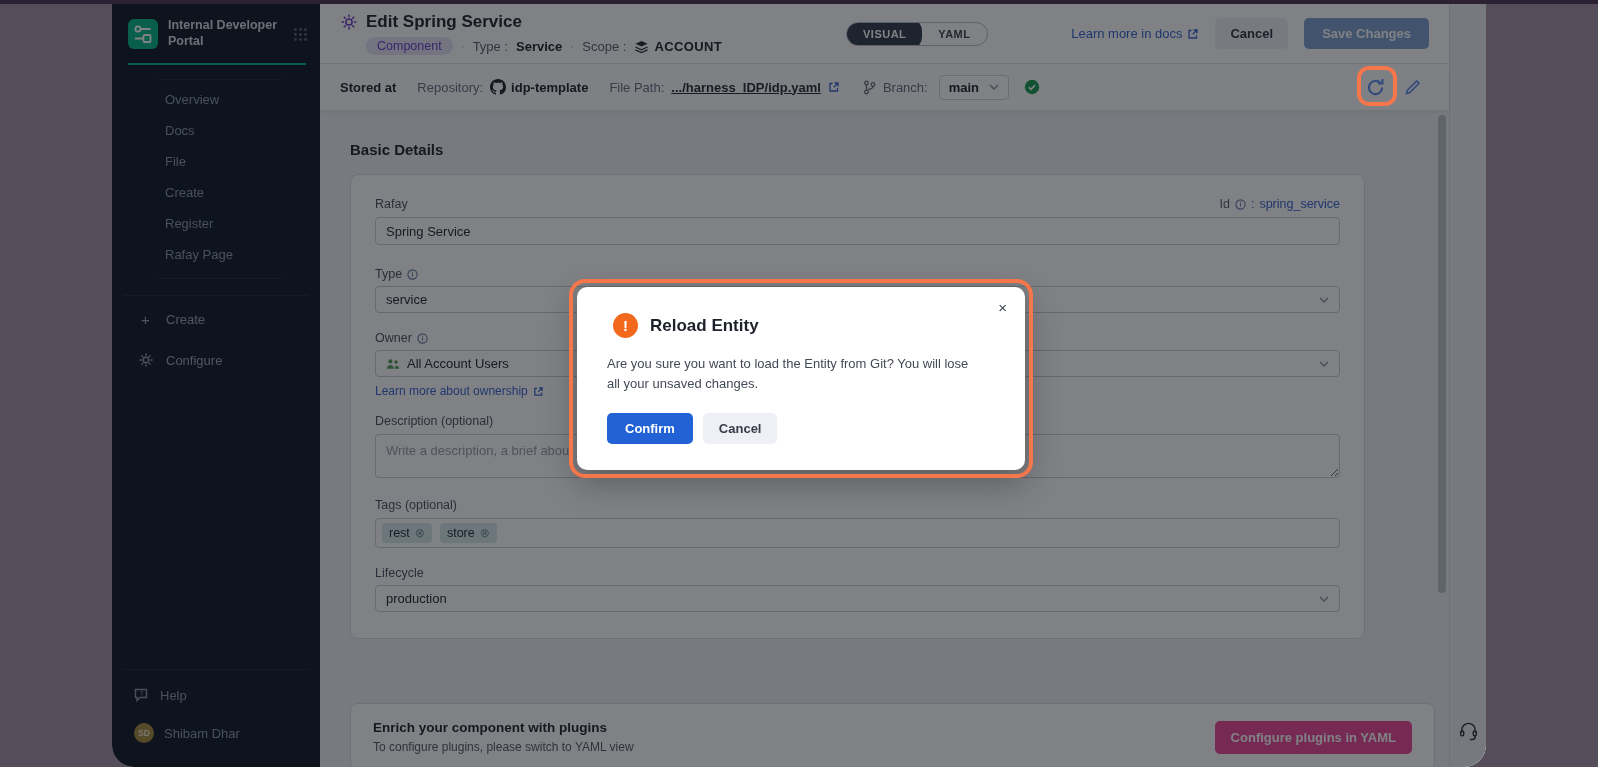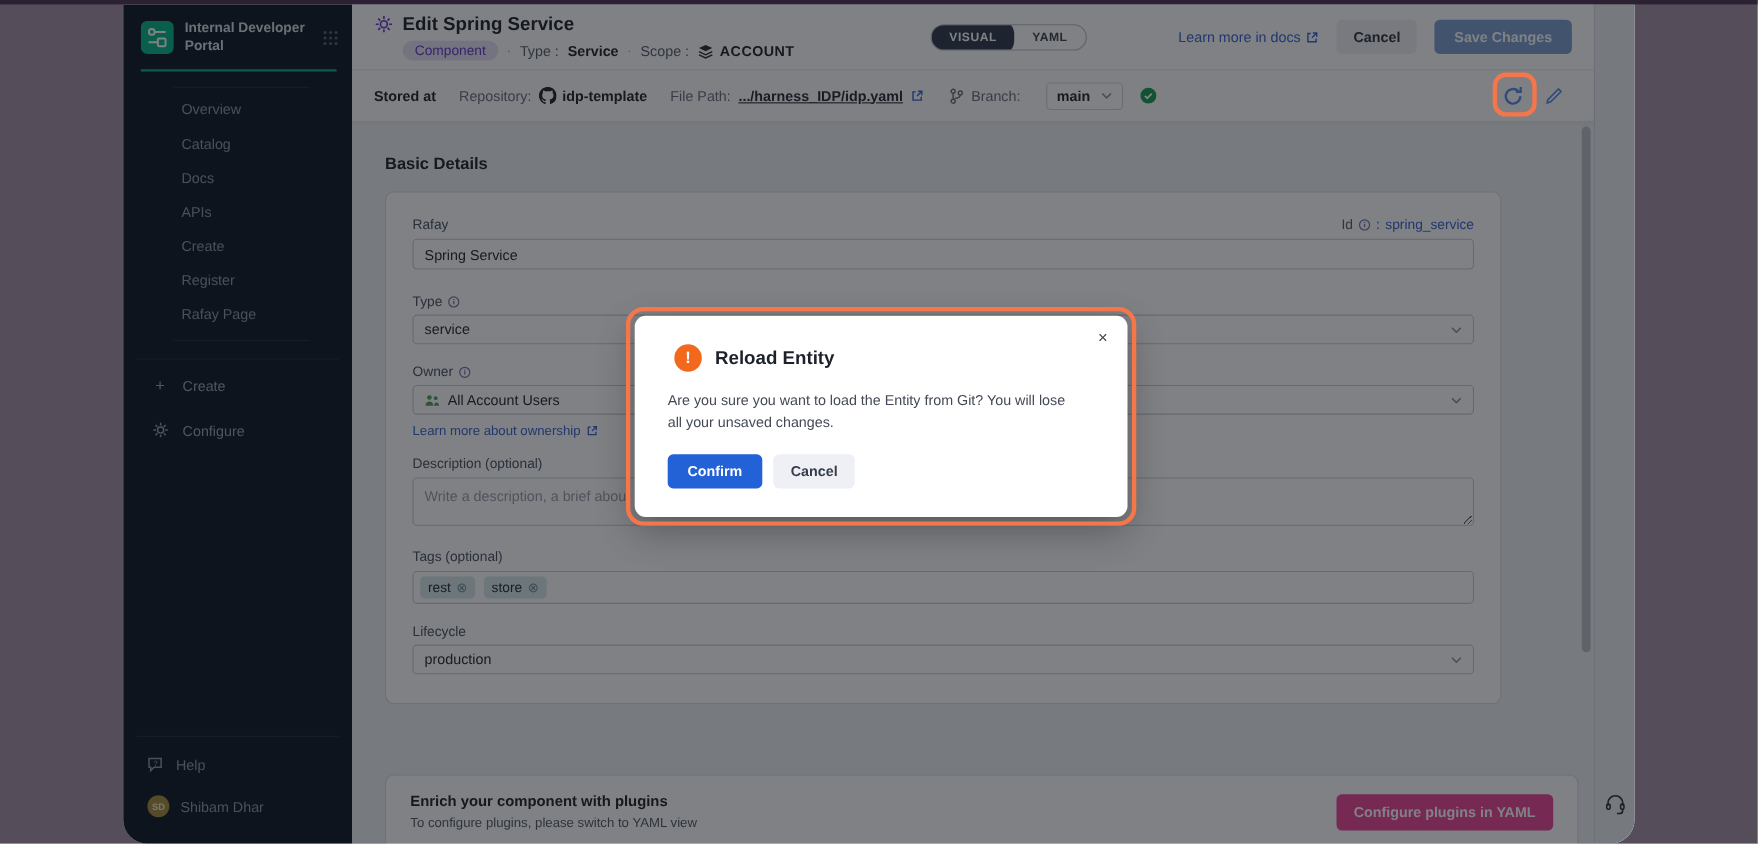--- a/index.html
+++ b/index.html
@@ -51,21 +51,21 @@
   .btn { border:none; border-radius:5px; font-size:13px; font-weight:bold; padding:8px 15px; cursor:pointer; font-family:inherit; }
   .btn-cancel-hdr { background:#f0f1f5; color:#2f3542; }
   .btn-save { background:#7fa0d2; color:#ffffff; padding:8px 18px; }
 
   .storedbar { height:47px; background:#fcfcfd; border-bottom:1px solid #e3e5ea; box-shadow:0 2px 4px rgba(30,34,44,.05);
                display:flex; align-items:center; padding:0 25px 0 20px; gap:7px; flex:none; position:relative; z-index:2; }
   .sb-strong { font-size:13px; font-weight:bold; color:#23272f; }
   .sb-lbl { font-size:13px; color:#6a7080; margin-left:14px; }
   .sb-val { font-size:13px; font-weight:bold; color:#23272f; display:flex; align-items:center; gap:5px; }
   .sb-link { font-size:13px; font-weight:bold; color:#2b2f36; text-decoration:underline; cursor:pointer; }
-  .branch-box { display:flex; align-items:center; gap:10px; border:1px solid #d4d7de; border-radius:4px; padding:4px 9px; margin-left:16px;
+  .branch-box { display:flex; align-items:center; gap:10px; border:1px solid #d4d7de; border-radius:4px; padding:4px 9px; margin-left:4px;
                 font-size:13px; font-weight:bold; color:#23272f; cursor:pointer; background:#fff; }
   .sb-actions { margin-left:auto; display:flex; align-items:center; gap:14px; }
   .icon-btn { background:none; border:none; cursor:pointer; padding:2px; display:flex; align-items:center; }
 
   
   .content { flex:1; position:relative; overflow:hidden; padding:0 84px 0 30px; }
   .section-title { margin-top:30px; font-size:15px; font-weight:bold; color:#22262e; }
   .card { margin-top:16px; background:#ffffff; border:1px solid #d9dbe3; border-radius:8px; padding:22px 24px 26px; }
   .fld-lbl { font-size:12.5px; color:#4d5565; display:flex; align-items:center; gap:5px; }
   .lbl-row { display:flex; align-items:center; justify-content:space-between; }
@@ -146,23 +146,22 @@
               <circle cx="7.5" cy="12.5" r="1.4"></circle>
               <circle cx="12.5" cy="12.5" r="1.4"></circle>
           </g>
         </svg>
       </div>
       <div class="teal-line"></div>
 
       <div class="nav-divider"></div>
       <nav class="nav">
         <a class="nav-item">Overview</a>
-        <a class="nav-item">Catalog</a>
         <a class="nav-item">Docs</a>
-        <a class="nav-item">APIs</a>
+        <a class="nav-item">File</a>
         <a class="nav-item">Create</a>
         <a class="nav-item">Register</a>
         <a class="nav-item">Rafay Page</a>
       </nav>
       <div class="nav-divider" style="margin-top:8px;"></div>
 
       <div class="side-divider"></div>
       <div class="side-action">
         <span class="ic">+</span>
         <span>Create</span>

